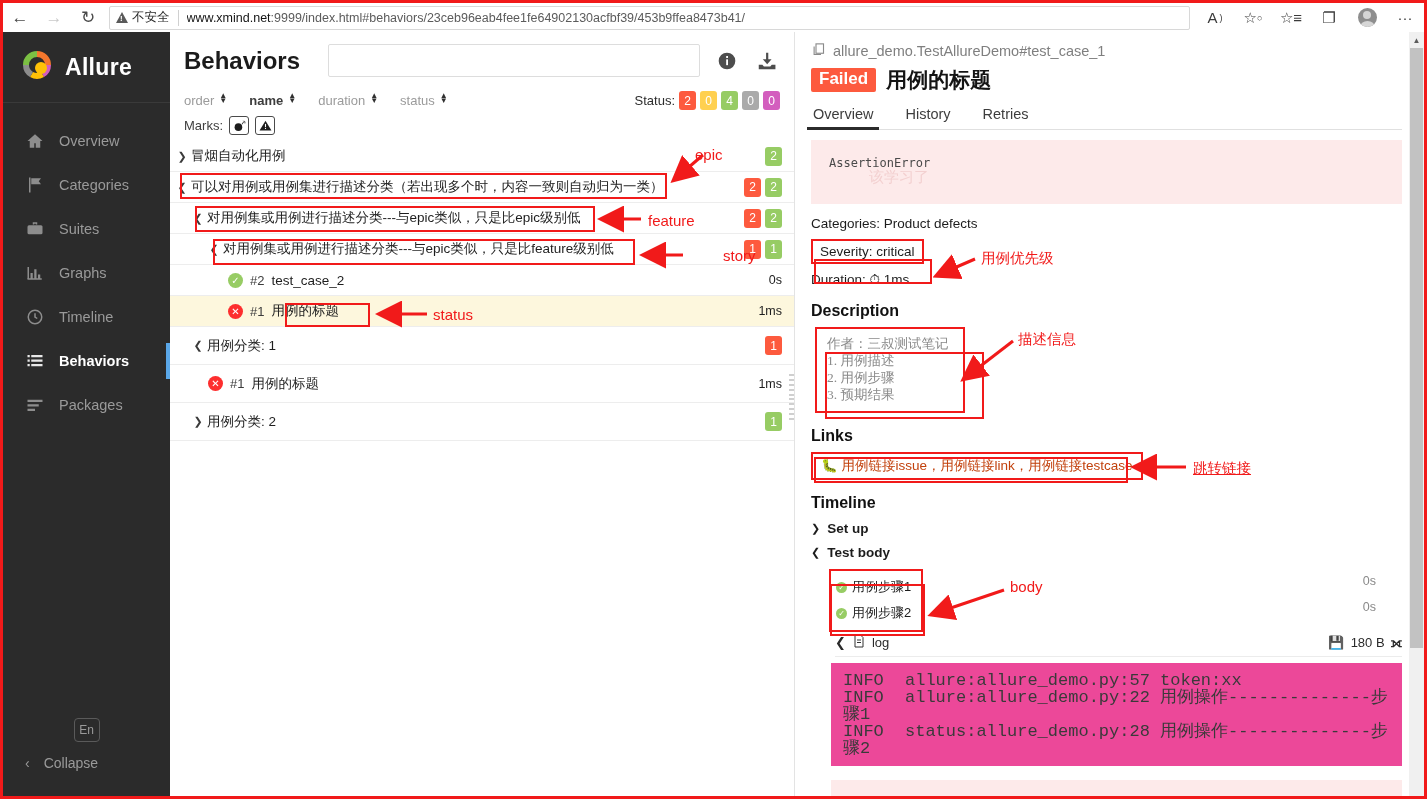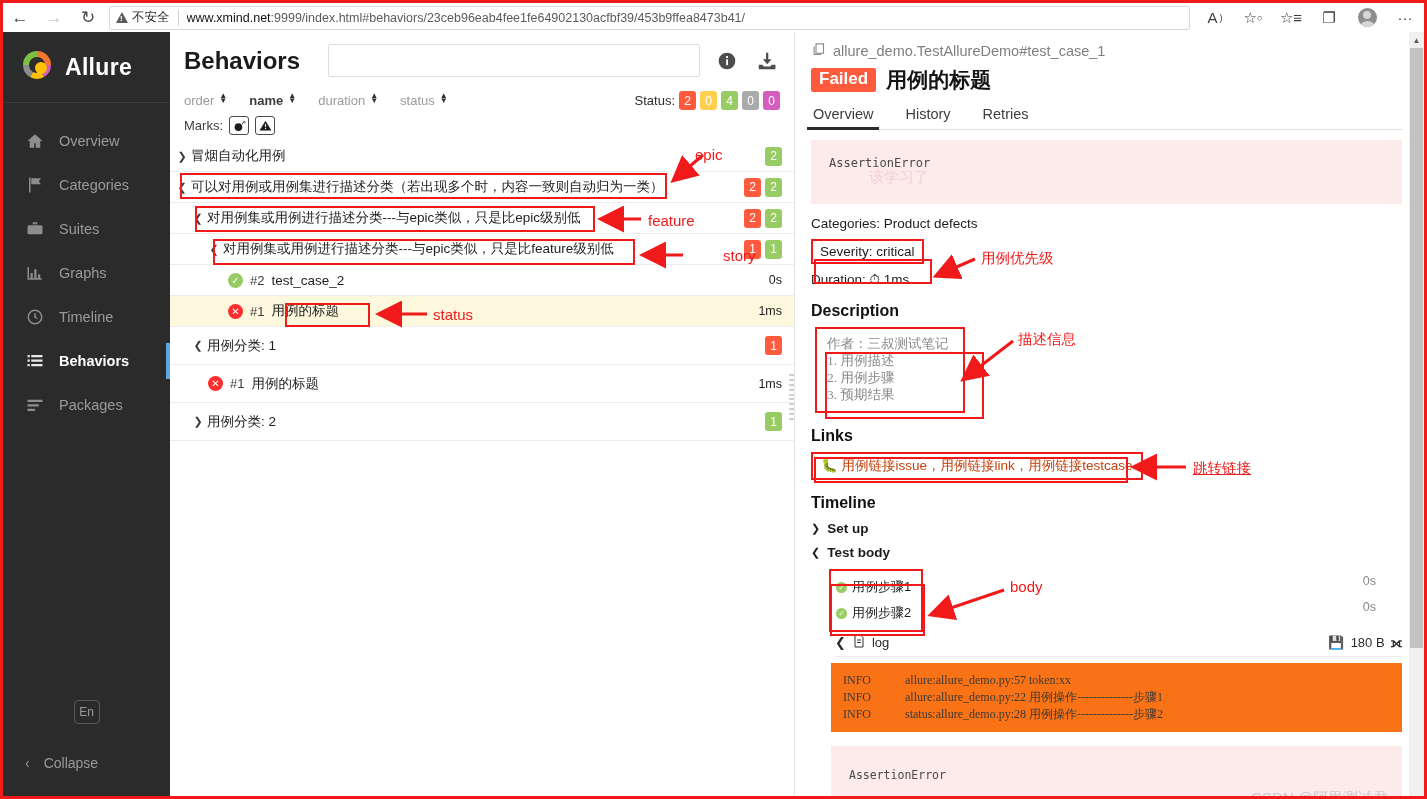--- a/index.html
+++ b/index.html
@@ -106,21 +106,21 @@
     justify-content: center; color: #8d8d8d;
   }
   .nav-item.active { color: #fff; font-weight: bold; }
   .nav-item.active .ico { color: #e8e8e8; }
   .nav-item.active::after {
     content: ""; position: absolute; right: 0; top: 4px; bottom: 4px;
     width: 4px; background: #5aa7e8;
   }
   .sidebar-bottom {
     margin-top: auto; padding-bottom: 18px;
-    display: flex; flex-direction: column; align-items: center; gap: 24px;
+    display: flex; flex-direction: column; align-items: center; gap: 6px;
   }
   .lang-btn {
     width: 26px; height: 24px; border: 1px solid #5a5a5a; border-radius: 4px;
     display: flex; align-items: center; justify-content: center;
     color: #9a9a9a; font-size: 12px;
   }
   .collapse-row {
     display: flex; align-items: center; gap: 14px; color: #9a9a9a;
     font-size: 14px; width: 100%; padding-left: 22px; height: 30px;
     cursor: pointer;
@@ -282,23 +282,23 @@
   .step-dur {
     position: absolute; right: 26px; color: #8a8a8a; font-size: 12.5px;
   }
   .log-head {
     display: flex; align-items: center; gap: 7px; margin: 2px 0 0 24px;
     font-size: 13px; color: #2b2b2b; padding-bottom: 5px;
     border-bottom: 1px solid #ececec;
   }
   .log-size { margin-left: auto; display: flex; align-items: center; gap: 6px; }
   .log-body {
-    background: #f97316; margin: 6px 0 0 20px; padding: 9px 12px;
-    font-family: Liberation Serif, serif;
-    font-size: 12px; color: #3a3a3a; line-height: 17px;
+    background: #ec4899; margin: 6px 0 0 20px; padding: 9px 12px;
+    font-family: Liberation Mono, monospace;
+    font-size: 17px; color: #3a3a3a; line-height: 17px;
   }
   .log-body .lv { display: inline-block; width: 62px; }
   .err-block2 {
     background: #fdeaea; margin: 14px 0 0 20px; padding: 22px 18px 30px 18px;
     font-family: "DejaVu Sans Mono", "Liberation Mono", monospace;
     font-size: 11.5px; color: #4a4a4a; position: relative;
   }
   .csdn-wm {
     position: absolute; right: 14px; bottom: 4px;
     color: #c9c9c9; font-size: 15px;

